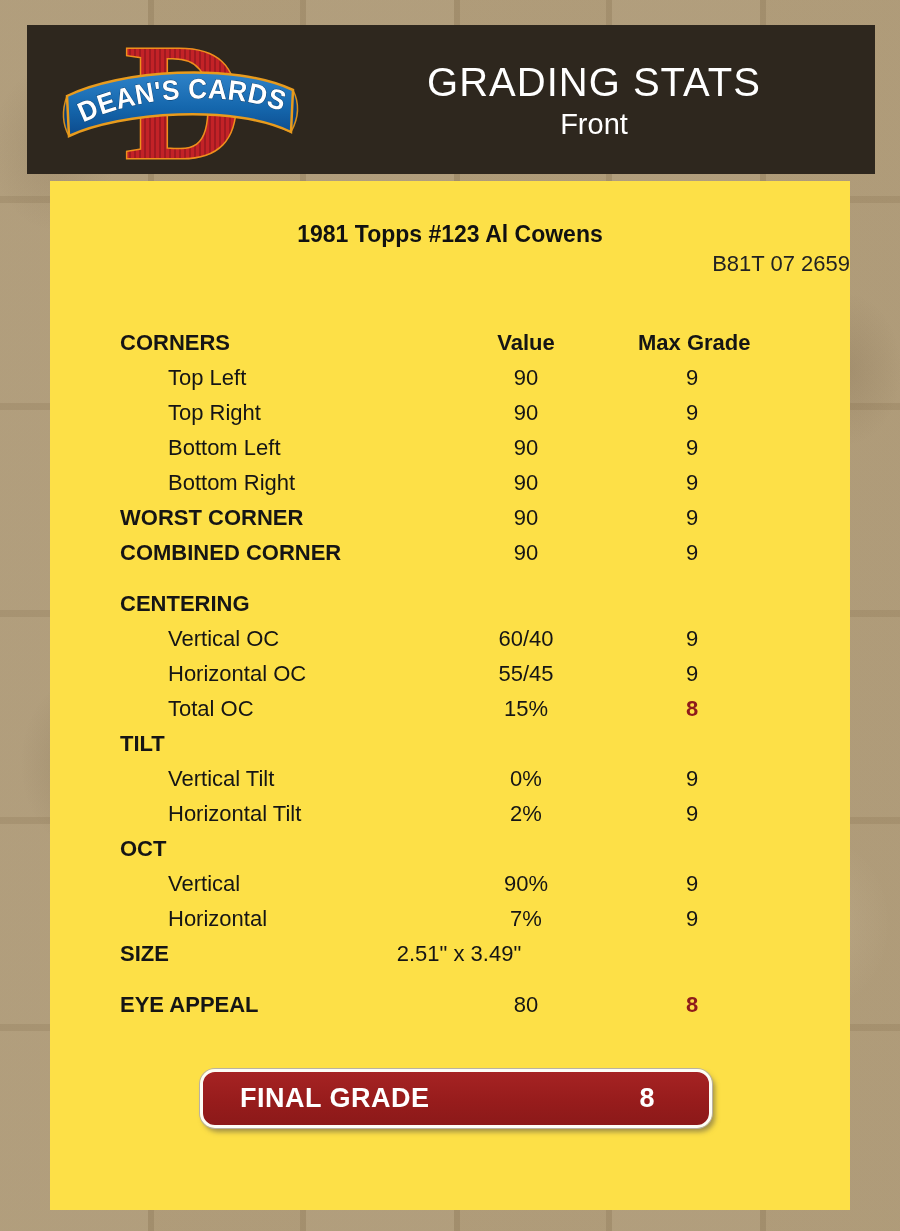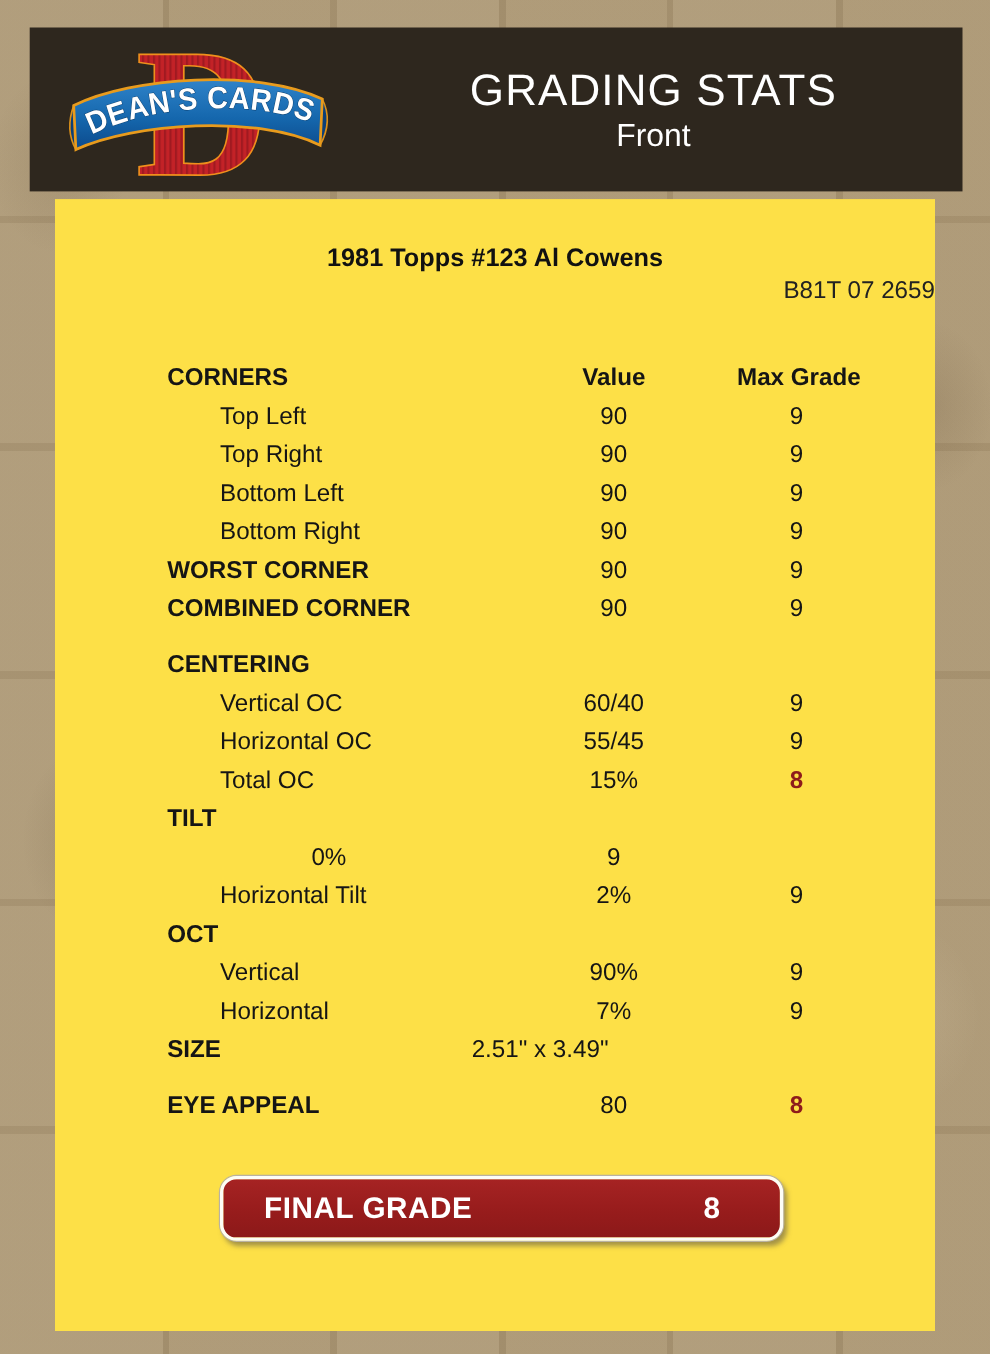--- a/index.html
+++ b/index.html
@@ -38,21 +38,21 @@
     position:absolute; left:50px; top:181px; width:800px; height:1029px;
     background:#fde047;
   }
   .card-title { margin-top:38px; text-align:center; font-size:23px; font-weight:bold; color:#111; line-height:30px; }
   .card-serial { text-align:right; font-size:22px; color:#222; line-height:30px; }
 
   
   .stats { margin-top:46px; }
   .row {
     display:grid; grid-template-columns:294px 224px 108px;
-    padding-left:102px; height:35px; line-height:35px;
+    padding-left:70px; height:35px; line-height:35px;
     font-size:22px; color:#151515;
   }
   .cell { white-space:nowrap; }
   .cell.value, .cell.max { text-align:center; }
   .r-head .cell { font-weight:bold; }
   .r-section .label { font-weight:bold; }
   .r-item .label { padding-left:48px; }
   .gap { margin-top:16px; }
   .red { color:#8e1b1b; font-weight:bold; }
   .size-row .value { transform:translateX(-67px); }
@@ -175,20 +175,21 @@
     <div class="cell max red">8</div>
   </div>
 
   <div class="row r-section">
     <div class="cell label">TILT</div>
     <div class="cell value"></div>
     <div class="cell max"></div>
   </div>
 
   <div class="row r-item">
+    <div class="cell label">Vertical Tilt</div>
     <div class="cell value">0%</div>
     <div class="cell max">9</div>
   </div>
 
   <div class="row r-item">
     <div class="cell label">Horizontal Tilt</div>
     <div class="cell value">2%</div>
     <div class="cell max">9</div>
   </div>
 

